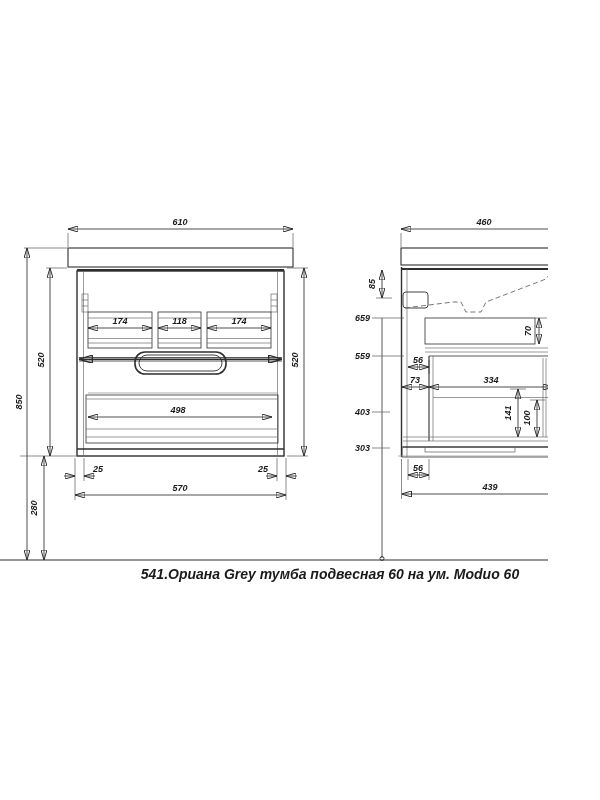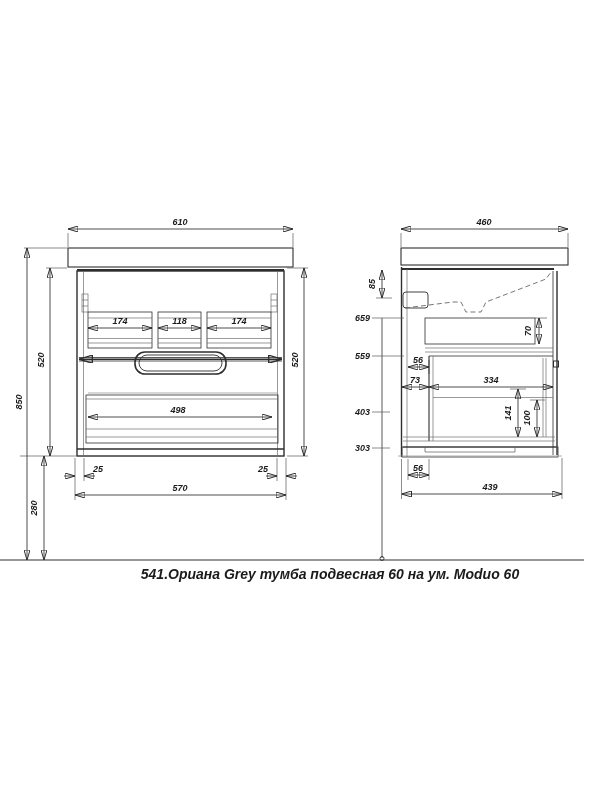--- a/index.html
+++ b/index.html
@@ -1,17 +1,17 @@
 <!DOCTYPE html>
 <html><head>
 <meta charset="utf-8">
 <style>
   html,body{margin:0;padding:0;background:#fff;}
   .page{position:relative;width:548px;height:800px;background:#ffffff;overflow:hidden;
-        font-family:"Liberation Sans",sans-serif;padding-left:36px;}
+        font-family:"Liberation Sans",sans-serif;}
   svg{position:absolute;top:0;left:0;}
   svg line,svg rect,svg path,svg circle{stroke:#2e2e2e;fill:none;}
   .s08{stroke-width:.8;}
   .s1{stroke-width:1.1;}
   .s14{stroke-width:1.4;}
   .s2{stroke-width:2.2;}
   .thin{stroke-width:.7;stroke:#5a5a5a;}
   .inner{stroke-width:.7;stroke:#6e6e6e;}
   .faint{stroke-width:.8;stroke:#9a9a9a;}
   .dash{stroke-dasharray:5 3;stroke:#666;stroke-width:.9;}

